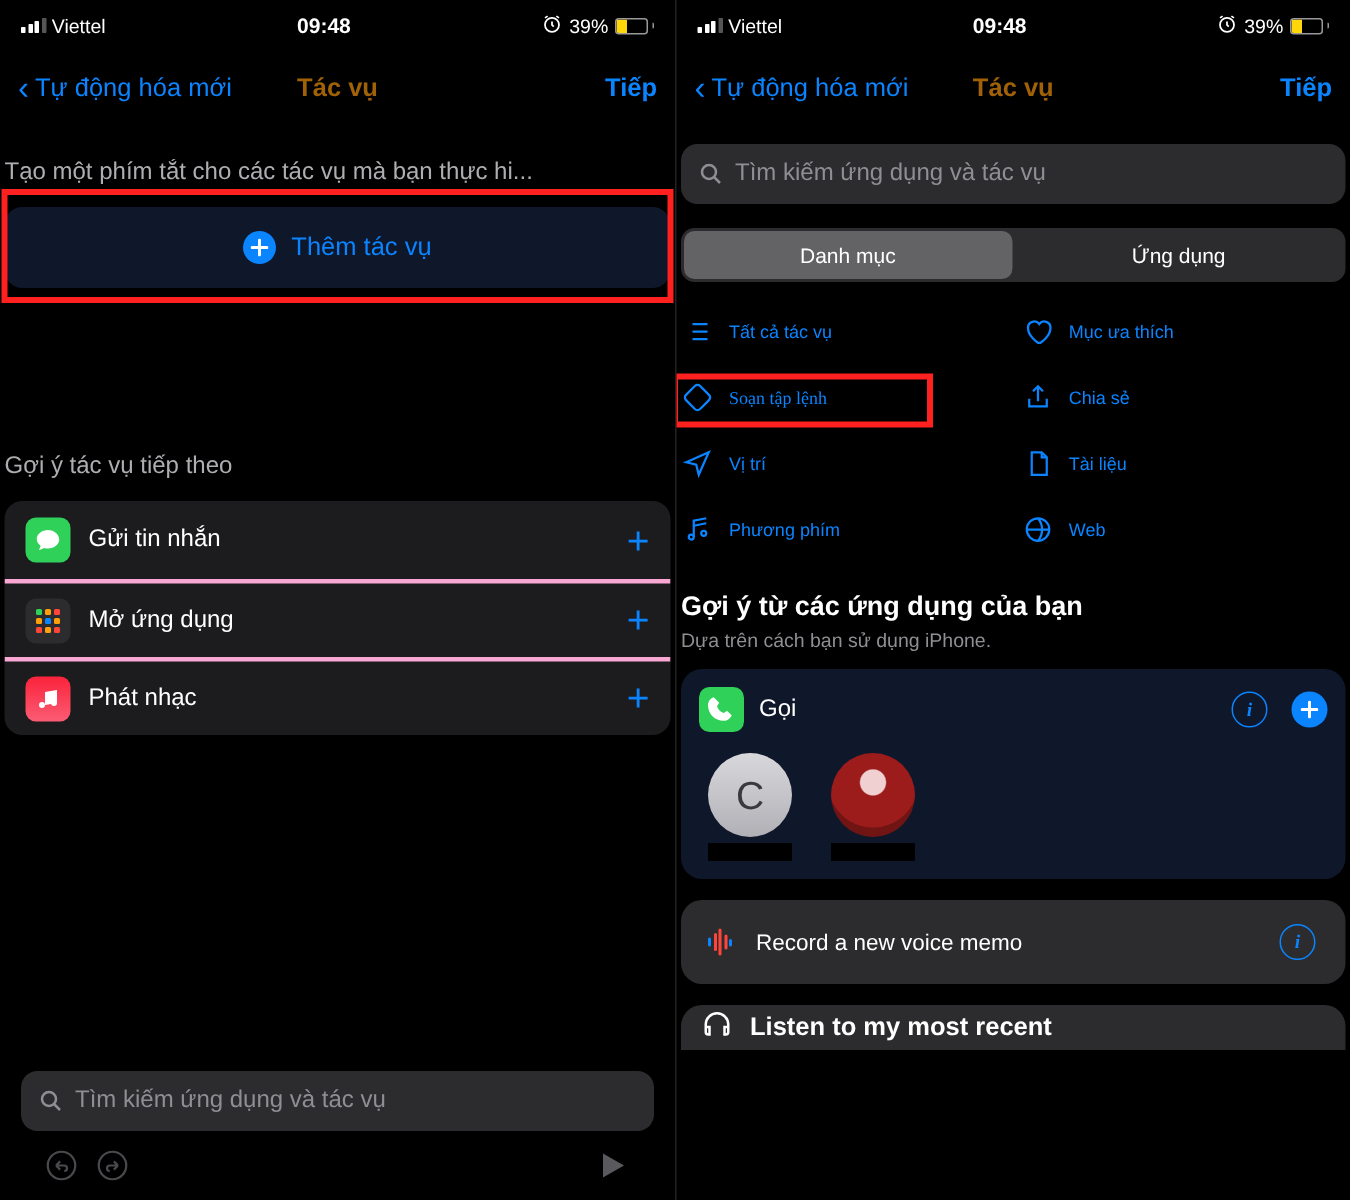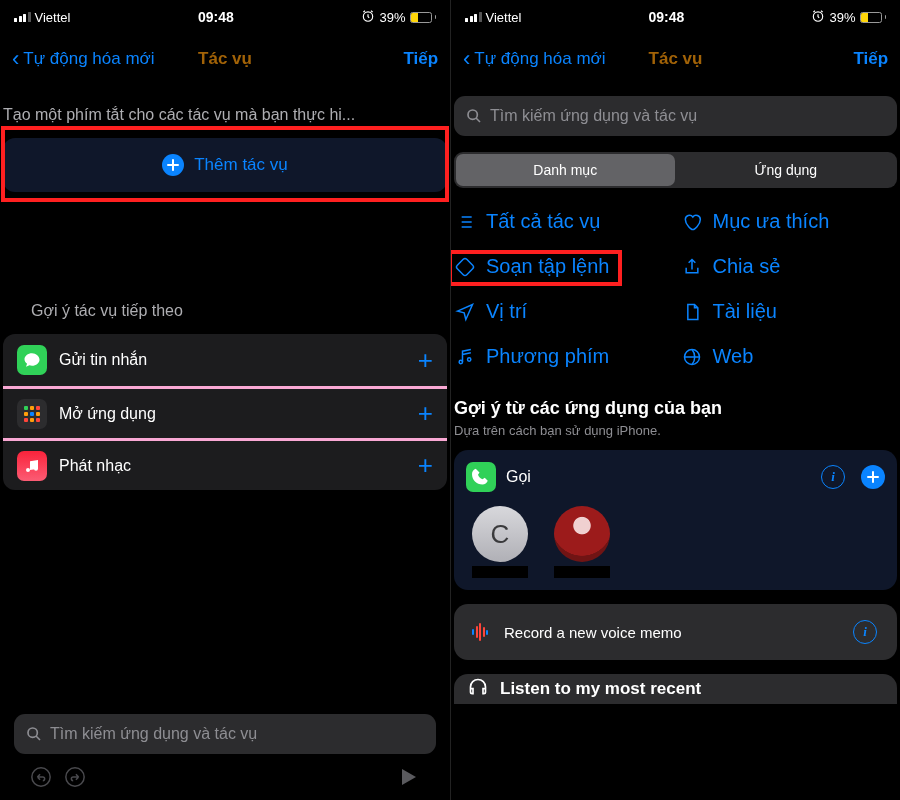--- a/index.html
+++ b/index.html
@@ -67,21 +67,21 @@
   .add-action-btn {
     width:100%; height:54px; background:#0f172a; border-radius:12px;
     display:flex; align-items:center; justify-content:center; gap:10px;
     color:#0a84ff; font-size:17px; font-weight:500; cursor:pointer;
   }
   .plus-circle { width:22px;height:22px;border-radius:50%; background:#0a84ff; display:flex;align-items:center;justify-content:center;}
   .plus-circle svg { display:block;}
   .red-outline { position:absolute; border:4px solid #ff2020; pointer-events:none; }
   .red1 { top:-12px; left:-2px; right:-2px; height:76px;}
 
-  .section-label { color:#aeaeb2; font-size:16px; margin-top:110px;margin-left:28px;}
+  .section-label { color:#aeaeb2; font-size:16px; margin-top:110px;}
   
   .sugg-list { margin-top:14px; background:#1c1c1e; border-radius:12px; overflow:hidden;}
   .sugg-row { height:52px; display:flex; align-items:center; padding:0 14px; gap:12px; cursor:pointer;}
   .sugg-row + .sugg-row { border-top:3px solid #f9a8d4;}
   .app-icon { width:30px;height:30px; border-radius:7px; display:flex;align-items:center;justify-content:center; flex-shrink:0;}
   .app-icon.green{background:#30d158;} .app-icon.grid{background:#2c2c2e;} .app-icon.red{background:linear-gradient(#fa233b,#fb5c74);}
   .sugg-label { flex:1; font-size:16px; color:#fff;}
   .sugg-plus { color:#0a84ff; font-size:26px; font-weight:300;}
 
   
@@ -95,25 +95,25 @@
   .tb-btn { width:34px;height:34px; display:flex;align-items:center;justify-content:center; color:#3a3a3c;}
   .play { border-left:14px solid #5a5a5e; border-top:8px solid transparent; border-bottom:8px solid transparent;}
 
   
   .search-top { margin-top:12px;}
   .segmented { margin-top:16px; background:#2c2c2e; height:36px; border-radius:9px; padding:2px; display:flex; gap:2px;}
   .seg { flex:1; border-radius:7px; display:flex;align-items:center;justify-content:center; font-size:14px; color:#fff; cursor:pointer;}
   .seg.active { background:#636366;}
   
   .cat-grid { margin-top:22px; display:grid; grid-template-columns:1fr 1fr; row-gap:22px; column-gap:10px;}
-  .cat-item { display:flex; align-items:center; gap:10px; color:#0a84ff; font-size:20px; cursor:pointer;}
+  .cat-item { display:flex; align-items:center; gap:10px; color:#0a84ff; font-size:12px; cursor:pointer;}
   .cat-icon { width:22px; height:22px; display:flex; align-items:center; justify-content:center; flex-shrink:0;}
   .cat-icon svg { stroke:#0a84ff; fill:none; stroke-width:1.8;}
   .red2 { top:-5px; left:-6px; width:174px; height:36px;}
-  .cat-wrap { position:relative;}
+  .cat-wrap { position:relative;font-family:Liberation Serif, serif;}
 
   .apps-heading { font-size:18px; font-weight:600; margin-top:30px;}
   .apps-sub { color:#8e8e93; font-size:13px; margin-top:4px;}
   
   .card { margin-top:12px; background:#0f172a; border-radius:14px; padding:12px;}
   .card-header { display:flex; align-items:center; gap:10px;}
   .phone-icon { width:30px;height:30px;border-radius:7px;background:#30d158;display:flex;align-items:center;justify-content:center;}
   .card-title { flex:1; font-size:16px; font-weight:500;}
   .info-btn{ width:24px;height:24px; border:1.5px solid #0a84ff; border-radius:50%; display:flex;align-items:center;justify-content:center; color:#0a84ff; font-size:13px; font-style:italic; font-family:Georgia,serif; font-weight:bold; cursor:pointer; margin-right:6px;}
   .add-blue { width:24px;height:24px; border-radius:50%; background:#0a84ff; display:flex;align-items:center;justify-content:center; cursor:pointer;}

